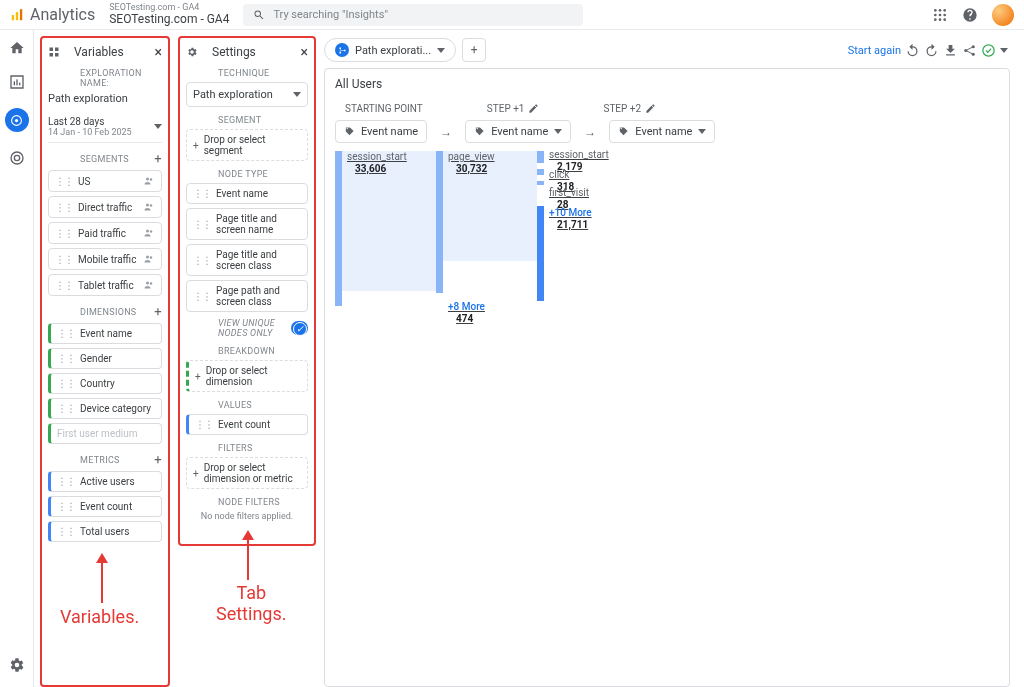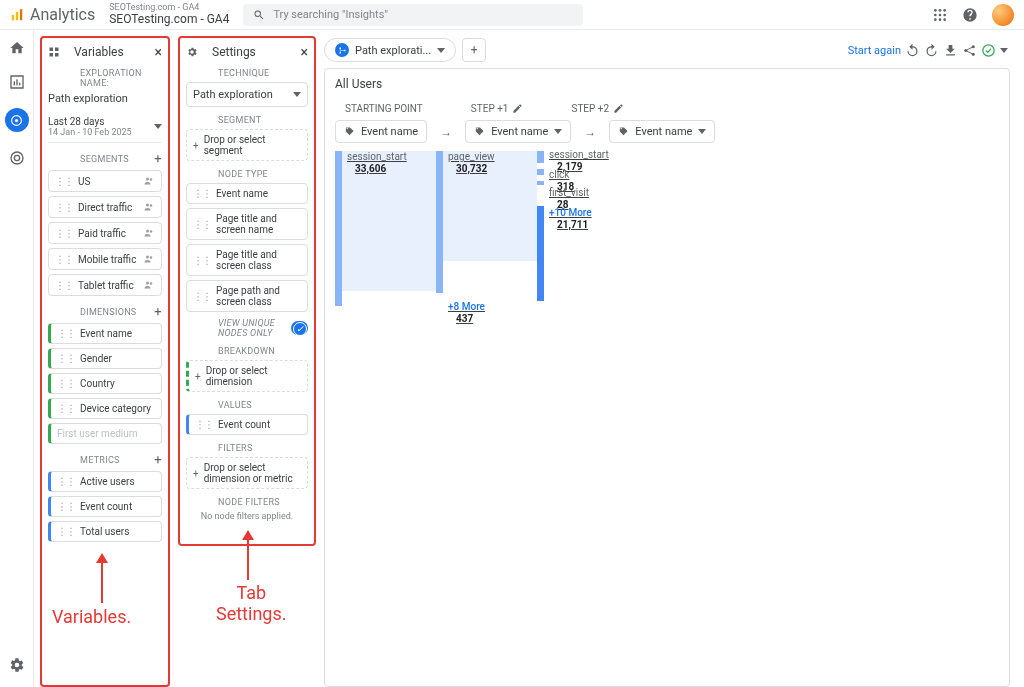--- a/index.html
+++ b/index.html
@@ -56,21 +56,21 @@
 .tabbtn { display:flex; align-items:center; gap:6px; background:#fff; border:1px solid #dadce0; border-radius:18px; padding:4px 10px; font-size:11px; }
 .tab-dot { width:14px; height:14px; border-radius:50%; background:#1a73e8; display:flex; align-items:center; justify-content:center; }
 .tab-dot svg { width:9px; height:9px; fill:#fff; }
 .addtab { width:24px; height:24px; border:1px solid #dadce0; border-radius:4px; display:flex; align-items:center; justify-content:center; color:#5f6368; }
 .canvas-actions { margin-left:auto; display:flex; align-items:center; gap:4px; padding-right:10px; }
 .canvas-actions .start { color:#1a73e8; font-size:11px; }
 .canvas-actions svg { width:15px; height:15px; fill:#5f6368; }
 .green-check { width:16px; height:16px; }
 .canvas { flex:1; border:1px solid #dadce0; border-radius:4px; padding:8px 10px; margin-right:8px; }
 .allusers { font-size:12px; margin-bottom:12px; }
-.steps-row { display:flex; gap:48px; margin-bottom:6px; padding-left:10px; font-size:10px; color:#5f6368; align-items:center; }
+.steps-row { display:flex; gap:64px; margin-bottom:6px; padding-left:10px; font-size:10px; color:#5f6368; align-items:center; }
 .steps-row .stephdr { display:flex; align-items:center; gap:4px; }
 .pill-row { display:flex; gap:10px; align-items:center; }
 .pill { border:1px solid #dadce0; border-radius:4px; padding:4px 8px; display:flex; align-items:center; gap:6px; font-size:11px; }
 .pill svg { width:11px; height:11px; fill:#5f6368; }
 .arrow { width:18px; height:18px; display:flex; align-items:center; justify-content:center; color:#5f6368; }
 
 .sankey { position:relative; margin-top:8px; height:200px; }
 .bar { position:absolute; width:7px; background:#8ab4f8; }
 .flow { position:absolute; background:#e8f0fe; }
 .lbl { position:absolute; font-size:10px; line-height:1.2;text-decoration:underline; }
@@ -414,34 +414,34 @@
 
           <div class="bar" style="left:0; top:0; height:155px;"></div>
           <div class="bar" style="left:101px; top:0; height:142px;"></div>
           <div class="bar" style="left:202px; top:0; height:12px;"></div>
           <div class="bar" style="left:202px; top:18px; height:6px;"></div>
           <div class="bar" style="left:202px; top:30px; height:4px;"></div>
           <div class="bar" style="left:202px; top:55px; height:95px; background:#4285f4;"></div>
 
           <div class="lbl" style="left:12px; top:0;"><span class="t">session_start</span><br><span class="n">33,606</span></div>
           <div class="lbl" style="left:113px; top:0;"><span class="t">page_view</span><br><span class="n">30,732</span></div>
-          <div class="lbl" style="left:113px; top:150px;"><span class="more">+8 More</span><br><span class="n">437</span></div>
+          <div class="lbl" style="left:113px; top:150px;"><span class="more">+8 More</span><br><span class="n">474</span></div>
           <div class="lbl" style="left:214px; top:-2px;"><span class="t">session_start</span><br><span class="n">2,179</span></div>
           <div class="lbl" style="left:214px; top:18px;"><span class="t">click</span><br><span class="n">318</span></div>
           <div class="lbl" style="left:214px; top:36px;"><span class="t">first_visit</span><br><span class="n">28</span></div>
           <div class="lbl" style="left:214px; top:56px;"><span class="more">+10 More</span><br><span class="n">21,711</span></div>
         </div>
       </div>
     </div>
   </div>
 </div>
 
 <svg style="position:fixed; left:92px; top:553px; pointer-events:none;" width="20" height="50">
     <line x1="10" y1="50" x2="10" y2="5" stroke="#e53935" stroke-width="2"></line>
     <polygon points="10,0 4,10 16,10" fill="#e53935"></polygon>
   </svg>
-<div style="position:fixed; left:52px; top:606px; color:#e53935; font-size:18px;">Variables.</div>
+<div style="position:fixed; left:60px; top:606px; color:#e53935; font-size:18px;">Variables.</div>
 <svg style="position:fixed; left:238px; top:530px; pointer-events:none;" width="20" height="50">
     <line x1="10" y1="50" x2="10" y2="5" stroke="#e53935" stroke-width="2"></line>
     <polygon points="10,0 4,10 16,10" fill="#e53935"></polygon>
   </svg>
 <div style="position:fixed; left:216px; top:582px; color:#e53935; font-size:18px; white-space:pre; text-align:center;">Tab
 Settings.</div>
 
 </body></html>

